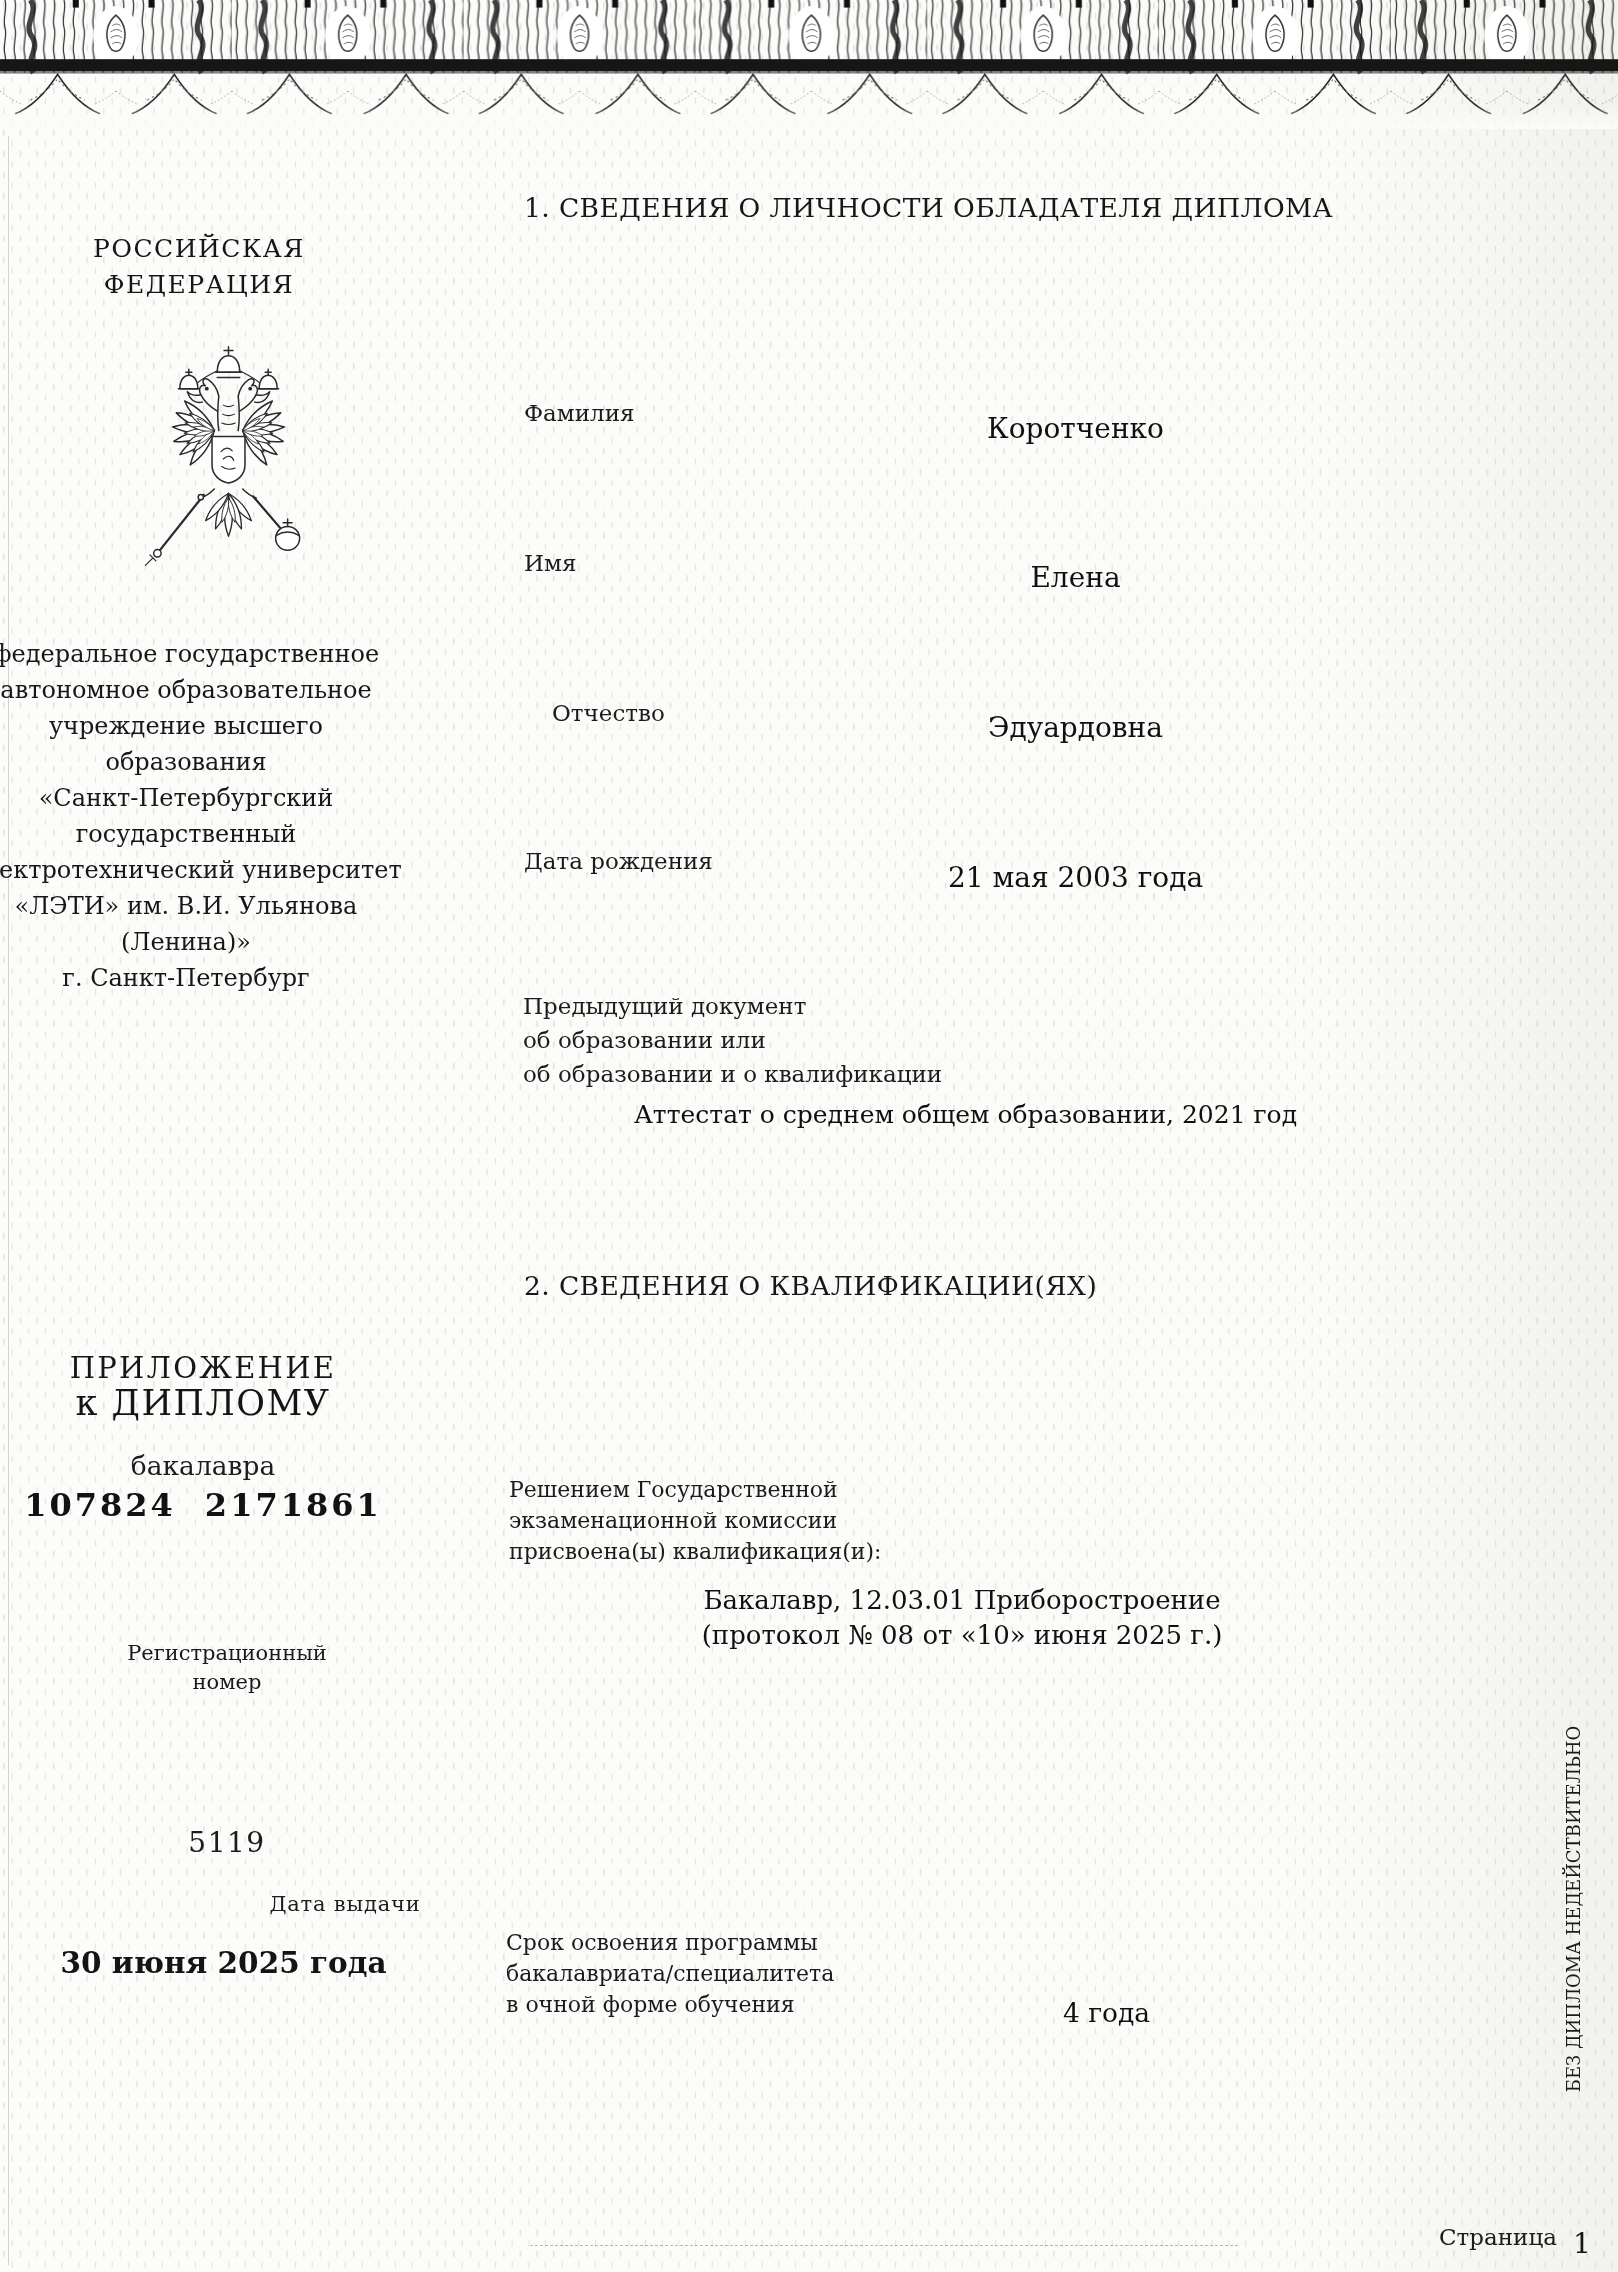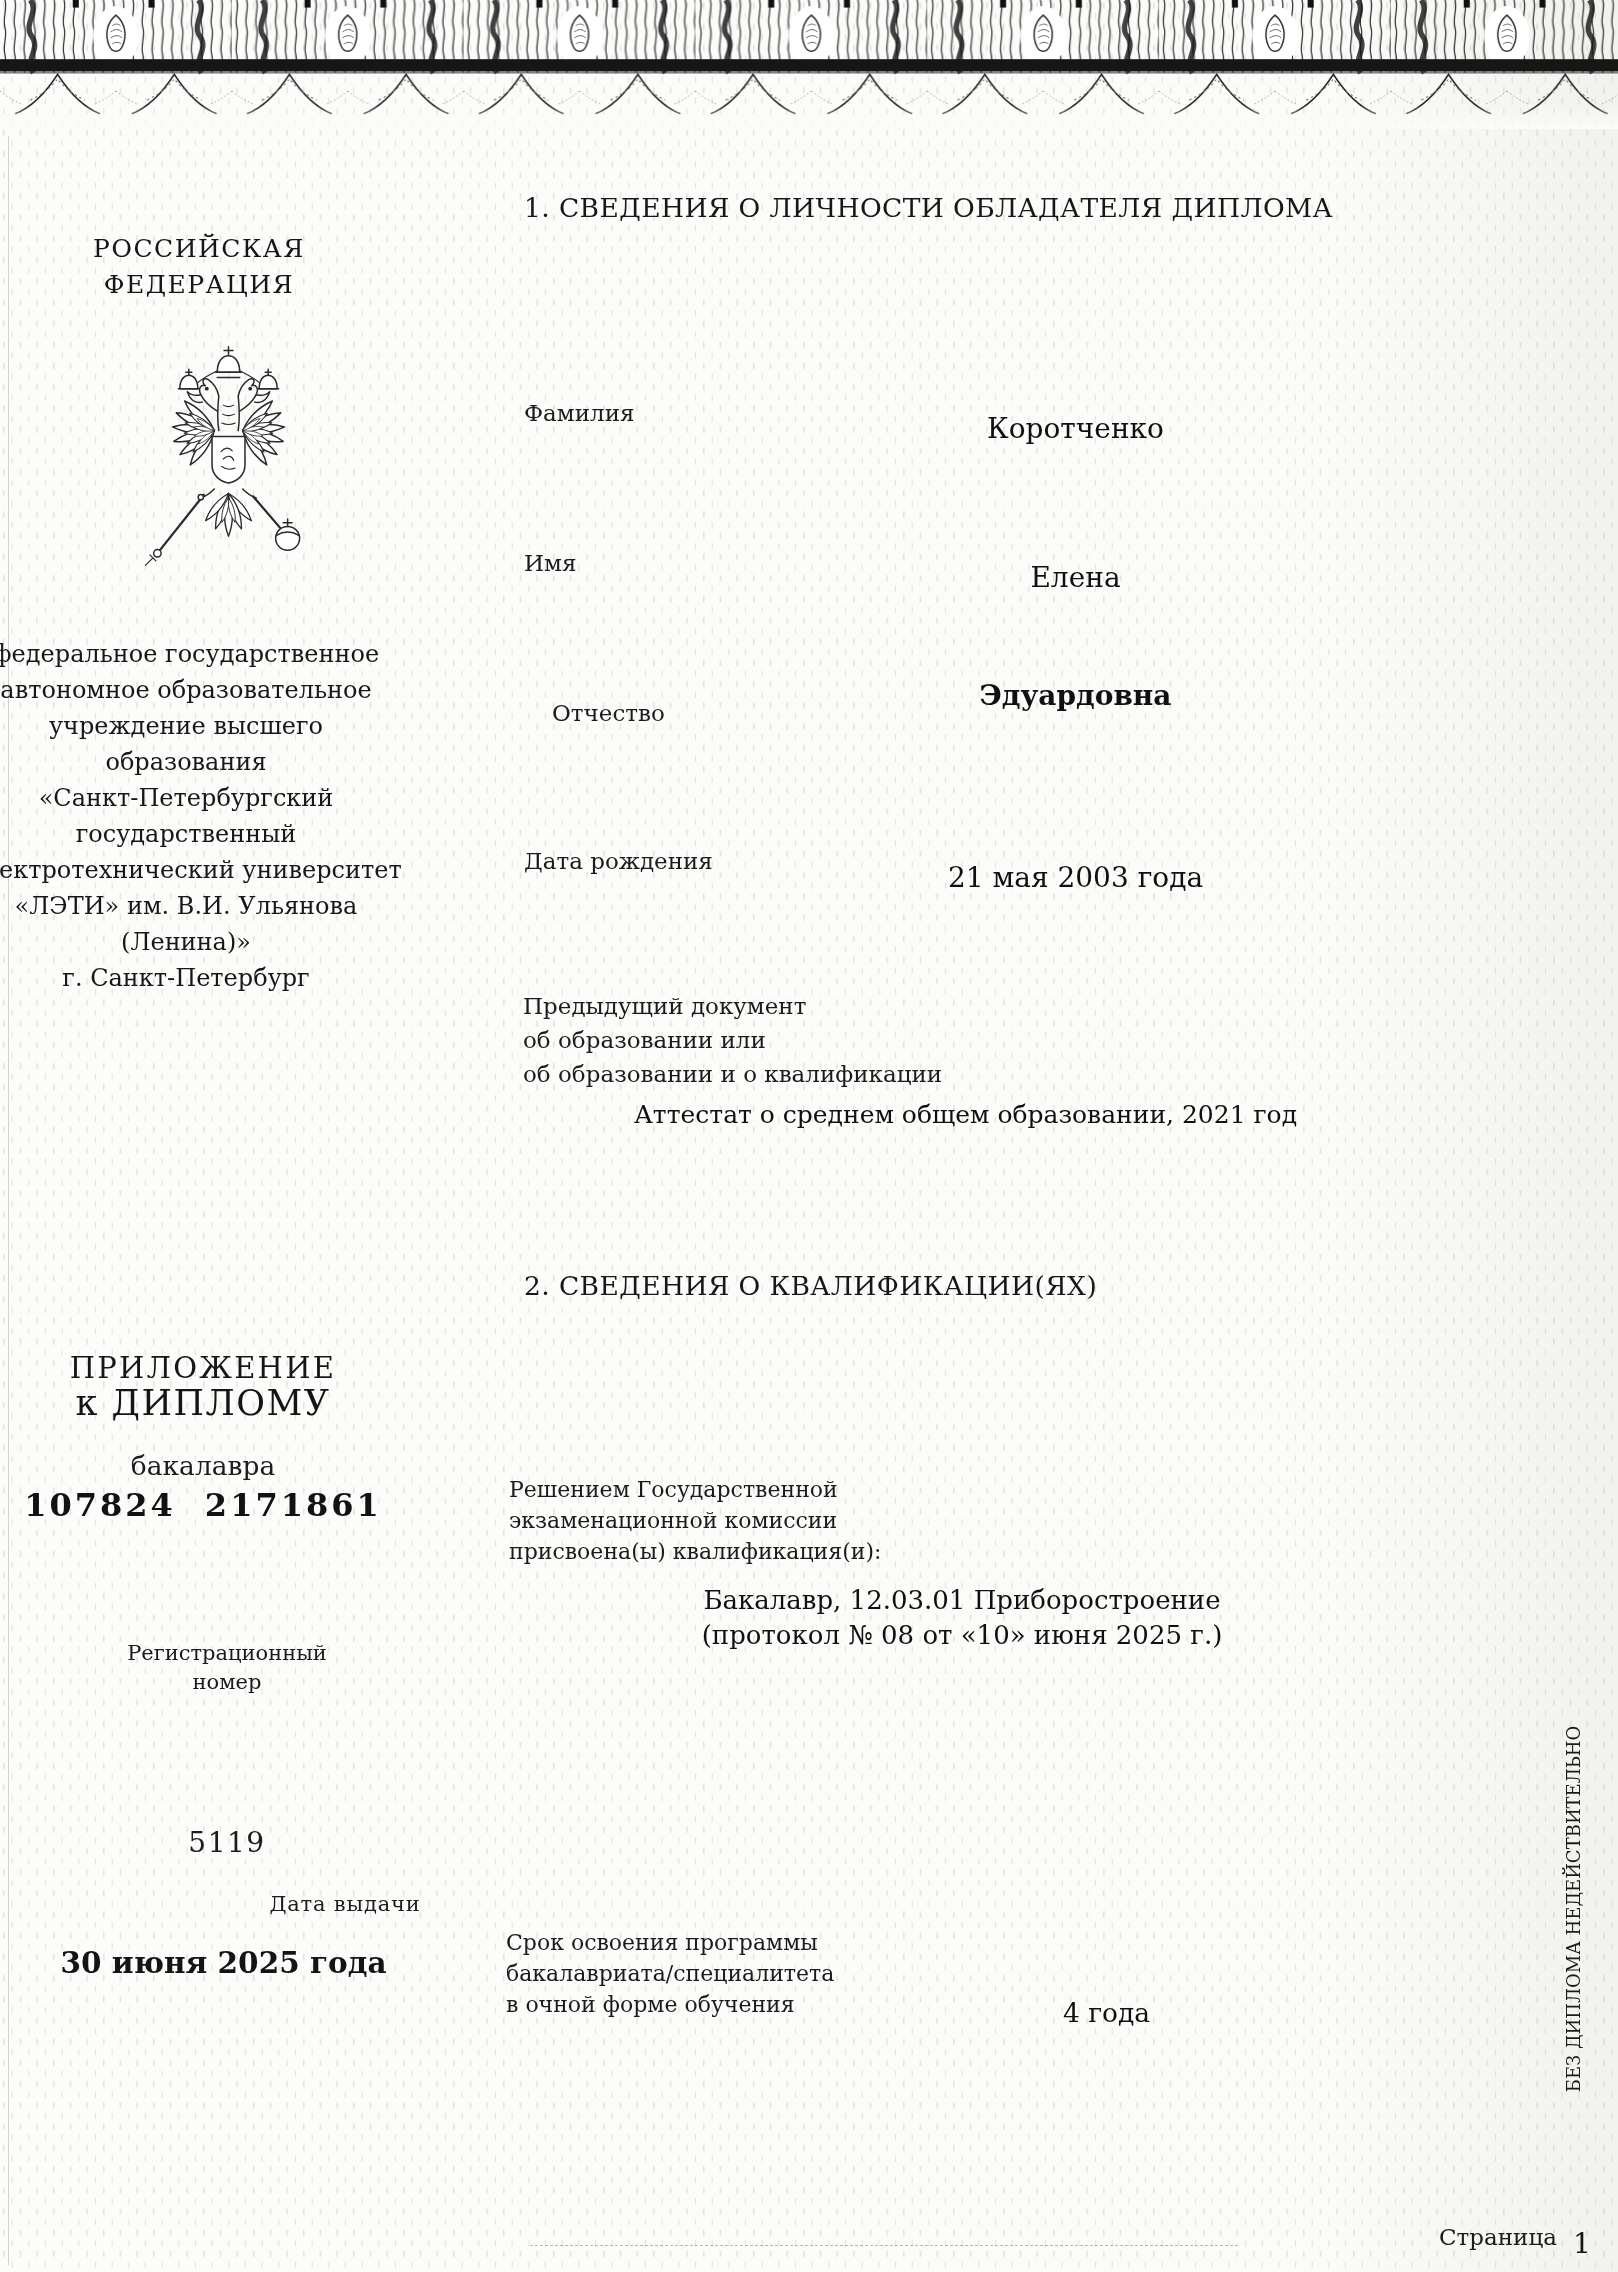--- a/index.html
+++ b/index.html
@@ -40,21 +40,21 @@
   .issue-label{left:26.5px;top:1892px;width:394px;font-size:21px;letter-spacing:0.8px;text-align:right;}
   .issue-date{left:26.5px;top:1945px;width:394px;font-size:29.5px;font-weight:600;color:#141414;}
 
   
   .s1-title{left:524px;top:192px;font-size:26.5px;letter-spacing:0.4px;color:#171717;}
   .s2-title{left:524px;top:1270px;font-size:26.5px;letter-spacing:0.4px;color:#171717;}
   .field-label{left:524px;font-size:23px;color:#1b1b1b;}
   .field-value{left:795px;width:561px;font-size:28px;color:#101010;}
   .fl-0{top:400px;} .fv-0{top:412px;}
   .fl-1{top:550px;} .fv-1{top:561px;}
-  .fl-2{top:700px;margin-left:28px;} .fv-2{top:679px;font-weight:bold;}
+  .fl-2{top:700px;margin-left:28px;} .fv-2{top:711px;}
   .fl-3{top:848px;} .fv-3{top:861px;}
   .prev-label{left:523px;top:989px;font-size:23px;line-height:34px;color:#1b1b1b;}
   .prev-value{left:598px;top:1100px;width:735px;font-size:25px;color:#101010;}
   .decision-label{left:509px;top:1474px;font-size:22px;line-height:31px;color:#1b1b1b;}
   .decision-value{left:583px;top:1583px;width:758px;font-size:26px;line-height:35px;color:#101010;}
   .duration-label{left:506px;top:1895px;font-size:22px;line-height:31px;color:#1b1b1b;margin-top:32px;}
   .duration-value{left:879px;top:1997px;width:455px;font-size:26.5px;color:#101010;}
 
   
   .side-note{left:1573px;top:1909px;transform:translate(-50%,-50%) rotate(-90deg);

